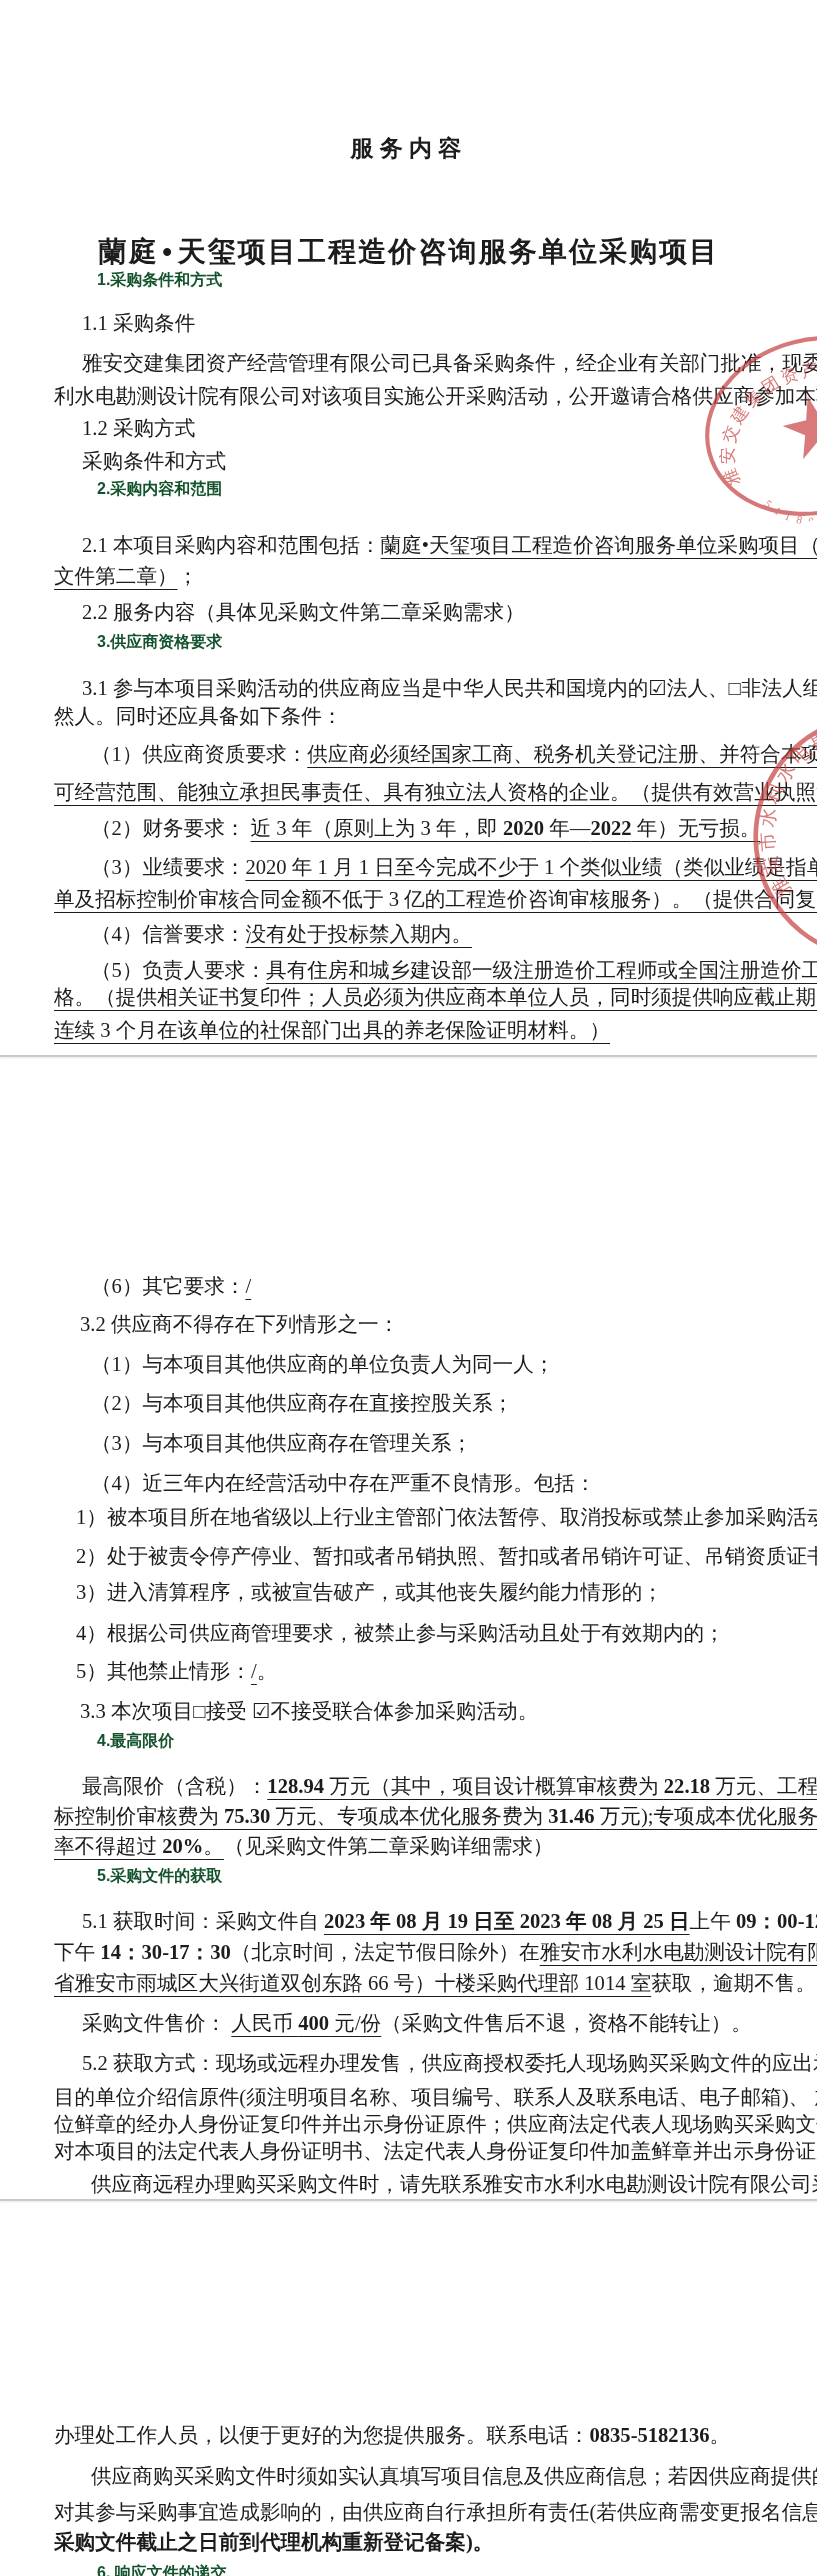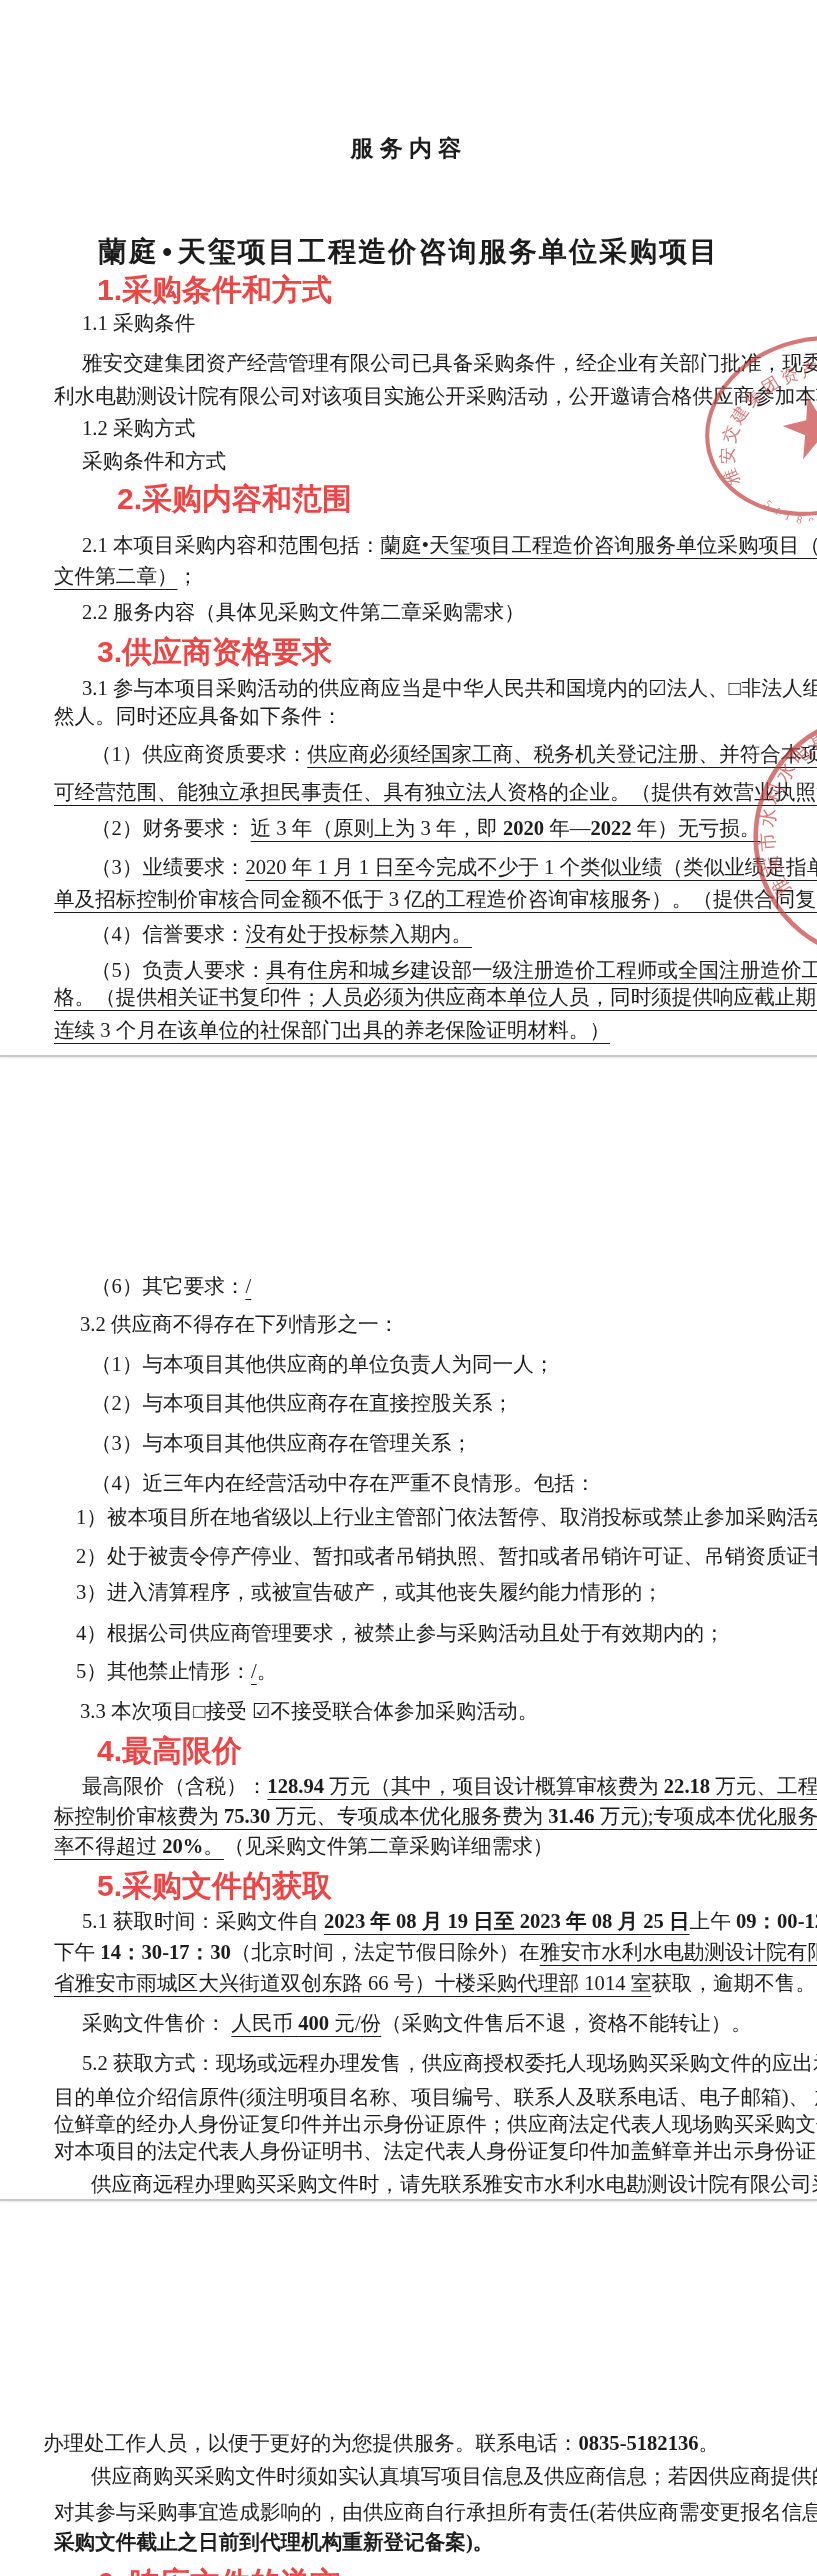--- a/index.html
+++ b/index.html
@@ -1,19 +1,19 @@
 <!DOCTYPE html>
 <html style="font-size:8.2px"><head>
 <meta charset="utf-8">
 <style>
   html,body{margin:0;padding:0;}
   body{width:818px;height:3467px;position:relative;overflow:hidden;background:#ffffff;}
   .canvas{position:absolute;inset:0;width:818px;height:3467px;background:#ffffff;}
   .line{position:absolute;white-space:nowrap;font:20.6px "Liberation Serif","DejaVu Serif",serif;color:#1c1c1c;}
-  .line.h{font-family:"Liberation Sans","DejaVu Sans",sans-serif;font-weight:700;font-size:30px;color:#ef4444;}
+  .line.h{font-family:"Liberation Sans","DejaVu Sans",sans-serif;font-weight:700;font-size:16px;color:#14532d;}
   .line.title{font-family:"Liberation Sans","DejaVu Sans",sans-serif;font-weight:700;font-size:23px;letter-spacing:6.2px;}
   .line.subtitle{font-family:Liberation Mono, monospace;font-weight:700;font-size:28px;letter-spacing:2.1px;}
   .line.ct{left:0;width:100%;text-align:center;}
   .line .u{text-decoration:underline;text-underline-offset:5.7px;text-decoration-thickness:1.3px;}
   .line .b{font-weight:700;}
   .sep{position:absolute;left:0;width:100%;height:2.1px;background:#c9c9c9;box-shadow:0 1px 2.1px rgba(0,0,0,.10);}
   .stamp{position:absolute;}
   .stamp svg text{font-family:"Liberation Serif","DejaVu Serif",serif;}
   .s-frag{opacity:.7;}
 </style>
@@ -24,21 +24,21 @@
 
   <div id="lines">
       <div class="line title ct" style="top: 133px;"><span>服务内容</span></div>
       <div class="line subtitle ct" style="top: 233px;"><span>蘭庭•天玺项目工程造价咨询服务单位采购项目</span></div>
       <div class="line h" style="left: 97px; top: 270px;"><span>1.采购条件和方式</span></div>
       <div class="line" style="left: 82px; top: 309px;"><span>1.1 采购条件</span></div>
       <div class="line" style="left: 82px; top: 349px;"><span>雅安交建集团资产经营管理有限公司已具备采购条件，经企业有关部门批准，现委托雅安市水</span></div>
       <div class="line" style="left: 54px; top: 382px;"><span>利水电勘测设计院有限公司对该项目实施公开采购活动，公开邀请合格供应商参加本项目采购竞争。</span></div>
       <div class="line" style="left: 82px; top: 414px;"><span>1.2 采购方式</span></div>
       <div class="line" style="left: 82px; top: 447px;"><span>采购条件和方式</span></div>
-      <div class="line h" style="left: 97px; top: 479px; margin-left: 20px;"><span>2.采购内容和范围</span></div>
+      <div class="line h" style="left: 97px; top: 479px;"><span>2.采购内容和范围</span></div>
       <div class="line" style="left: 82px; top: 531px;"><span>2.1 本项目采购内容和范围包括：</span><span class="u">蘭庭•天玺项目工程造价咨询服务单位采购项目（具体见采购</span></div>
       <div class="line" style="left: 54px; top: 562px;"><span class="u">文件第二章）</span><span>；</span></div>
       <div class="line" style="left: 82px; top: 598px;"><span>2.2 服务内容（具体见采购文件第二章采购需求）</span></div>
       <div class="line h" style="left: 97px; top: 632px;"><span>3.供应商资格要求</span></div>
       <div class="line" style="left: 82px; top: 674px;"><span>3.1 参与本项目采购活动的供应商应当是中华人民共和国境内的☑法人、□非法人组织、□自</span></div>
       <div class="line" style="left: 54px; top: 702px;"><span>然人。同时还应具备如下条件：</span></div>
       <div class="line" style="left: 91px; top: 740px;"><span>（1）供应商资质要求：</span><span class="u">供应商必须经国家工商、税务机关登记注册、并符合本项目的生产许</span></div>
       <div class="line" style="left: 54px; top: 778px;"><span class="u">可经营范围、能独立承担民事责任、具有独立法人资格的企业。（提供有效营业执照复印件）</span></div>
       <div class="line" style="left: 91px; top: 814px;"><span>（2）财务要求： </span><span class="u">近 3 年（原则上为 3 年，即 </span><span class="u b">2020</span><span class="u"> 年—</span><span class="u b">2022</span><span class="u"> 年）无亏损。</span></div>
       <div class="line" style="left: 91px; top: 853px;"><span>（3）业绩要求：</span><span class="u">2020 年 1 月 1 日至今完成不少于 1 个类似业绩（类似业绩是指单个工程量清</span></div>
@@ -66,21 +66,21 @@
       <div class="line h" style="left: 97px; top: 1866px;"><span>5.采购文件的获取</span></div>
       <div class="line" style="left: 82px; top: 1907px;"><span>5.1 获取时间：采购文件自 </span><span class="u b">2023 年 08 月 19 日至 2023 年 08 月 25 日</span><span>上午 </span><span class="b">09：00-12：00，</span></div>
       <div class="line" style="left: 54px; top: 1938px;"><span>下午 </span><span class="b">14：30-17：30</span><span>（北京时间，法定节假日除外）在</span><span class="u">雅安市水利水电勘测设计院有限公司（四川</span></div>
       <div class="line" style="left: 54px; top: 1969px;"><span class="u">省雅安市雨城区大兴街道双创东路 66 号）十楼采购代理部 1014 室</span><span>获取，逾期不售。</span></div>
       <div class="line" style="left: 82px; top: 2009px;"><span>采购文件售价： </span><span class="u">人民币 </span><span class="u b">400</span><span class="u"> 元/份</span><span>（采购文件售后不退，资格不能转让）。</span></div>
       <div class="line" style="left: 82px; top: 2049px;"><span>5.2 获取方式：现场或远程办理发售，供应商授权委托人现场购买采购文件的应出示针对本项</span></div>
       <div class="line" style="left: 54px; top: 2083px;"><span>目的单位介绍信原件(须注明项目名称、项目编号、联系人及联系电话、电子邮箱)、 加盖供应商单</span></div>
       <div class="line" style="left: 54px; top: 2110px;"><span>位鲜章的经办人身份证复印件并出示身份证原件；供应商法定代表人现场购买采购文件的应出示针</span></div>
       <div class="line" style="left: 54px; top: 2137px;"><span>对本项目的法定代表人身份证明书、法定代表人身份证复印件加盖鲜章并出示身份证原件。</span></div>
       <div class="line" style="left: 91px; top: 2170px;"><span>供应商远程办理购买采购文件时，请先联系雅安市水利水电勘测设计院有限公司采购文件售卖</span></div>
-      <div class="line" style="left: 43px; top: 2421px; margin-top: 8px;"><span>办理处工作人员，以便于更好的为您提供服务。联系电话：</span><span class="b">0835-5182136</span><span>。</span></div>
+      <div class="line" style="left: 54px; top: 2421px;"><span>办理处工作人员，以便于更好的为您提供服务。联系电话：</span><span class="b">0835-5182136</span><span>。</span></div>
       <div class="line" style="left: 91px; top: 2462px;"><span>供应商购买采购文件时须如实认真填写项目信息及供应商信息；若因供应商提供的错误信息，</span></div>
       <div class="line" style="left: 54px; top: 2498px;"><span>对其参与采购事宜造成影响的，由供应商自行承担所有责任(若供应商需变更报名信息，请于获取</span></div>
       <div class="line" style="left: 54px; top: 2528px; font-weight: bold;"><span>采购文件截止之日前到代理机构重新登记备案)。</span></div>
       <div class="line h" style="left: 97px; top: 2563px;"><span>6. 响应文件的递交</span></div>
       <div class="sep" style="top: 1055px;"></div>
       <div class="sep" style="top: 2199px;"></div>
     </div>
 
   <div class="stamp s-frag" style="left:701px;top:335px;width:228px;height:182px;transform:rotate(-14deg);">
     <svg width="228" height="182" viewBox="0 0 442 354">

